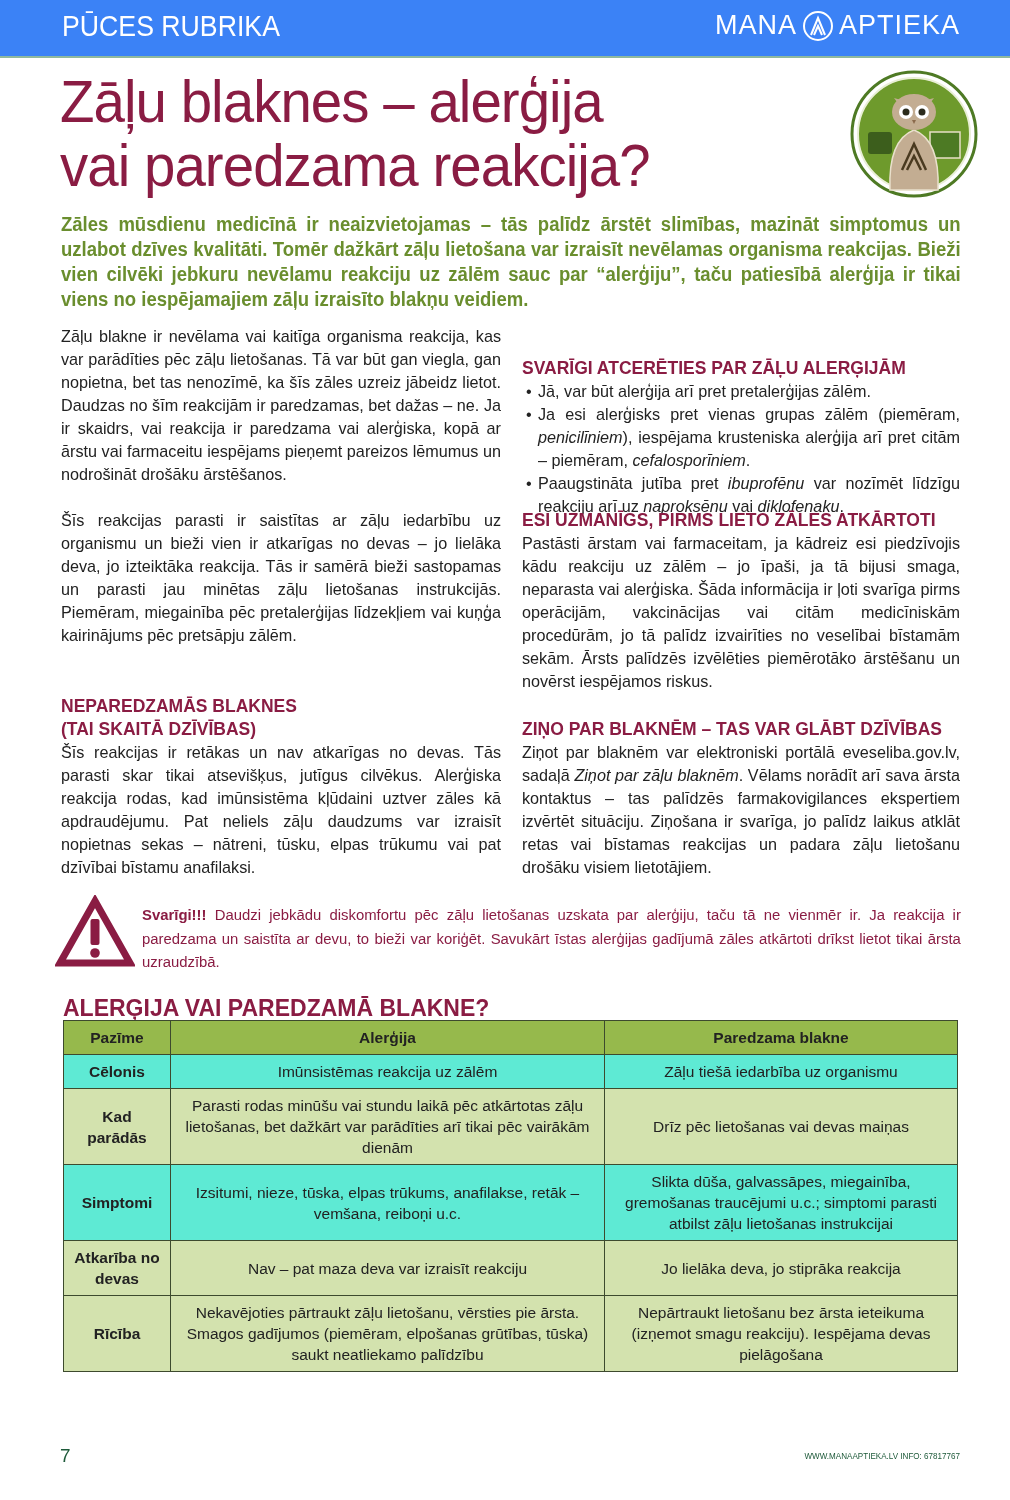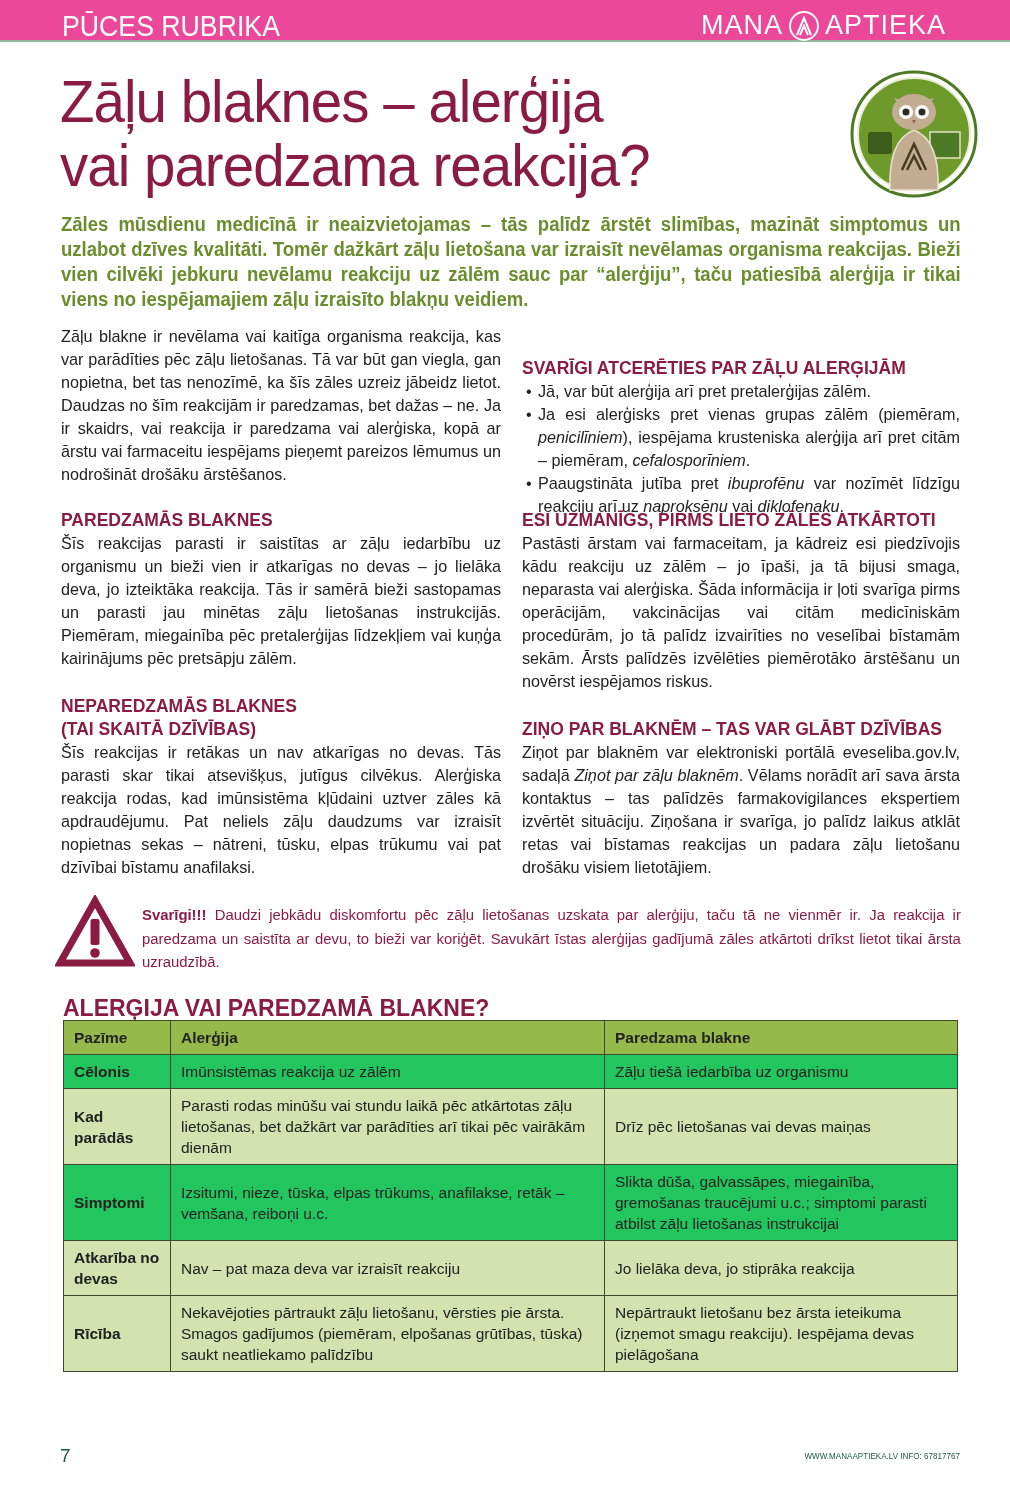--- a/index.html
+++ b/index.html
@@ -1,21 +1,21 @@
 <!DOCTYPE html>
 <html><head>
   <meta charset="utf-8">
   <style>
     * { box-sizing: border-box; margin: 0; padding: 0; }
     html, body { width: 1010px; height: 1500px; background: #ffffff; overflow: hidden; }
     body { font-family: "Liberation Sans", sans-serif; color: #222; position: relative; }
 
-    .topbar { position: absolute; left: 0; top: 0; width: 1010px; height: 42px; background: #ec4899; color: #fff; border-bottom: 2px solid #8fb89e; }
+    .topbar { position: absolute; left: 0; top: 0; width: 1010px; height: 58px; background: #3b82f6; color: #fff; border-bottom: 2px solid #8fb89e; }
     .topbar .rubric { position: absolute; left: 62px; top: 10px; font-size: 29px; letter-spacing: 0px; font-family: "Liberation Sans", sans-serif; transform: scaleX(0.92); transform-origin: left center; }
-    .topbar .brand { position: absolute; right: 64px; top: 10px; font-size: 27px; display: flex; align-items: center; gap: 6px; letter-spacing: 1px; }
+    .topbar .brand { position: absolute; right: 50px; top: 10px; font-size: 27px; display: flex; align-items: center; gap: 6px; letter-spacing: 1px; }
     .brand-logo { width: 30px; height: 30px; border: 2px solid #fff; border-radius: 50%; display: inline-flex; align-items: center; justify-content: center; }
 
     .title { position: absolute; left: 60px; top: 70px; width: 760px; color: #8a1c43; font-size: 60px; line-height: 64px; font-family: "Liberation Sans", sans-serif; letter-spacing: -1px; transform: scaleX(0.94); transform-origin: left top; }
 
     .owl-badge { position: absolute; left: 850px; top: 70px; width: 128px; height: 128px; }
 
     .lead { position: absolute; left: 61px; top: 212px; width: 900px; color: #6a8e2e; font-weight: bold; font-size: 19.5px; line-height: 25px; text-align: justify; transform: scaleX(0.95); transform-origin: left top; width: 947px; }
 
     .col { position: absolute; width: 440px; font-size: 16.2px; line-height: 23px; color: #222; text-align: justify; }
     .col h3 { color: #8a1c43; font-size: 17.5px; line-height: 23px; font-weight: bold; text-align: left; letter-spacing: 0px; }
@@ -26,23 +26,23 @@
     .col em { font-style: italic; }
 
     .warning { position: absolute; left: 55px; top: 895px; width: 910px; height: 80px; }
     .warning svg { position: absolute; left: 0; top: 0; }
     .warning .text { position: absolute; left: 87px; top: 8px; width: 820px; color: #8a1c43; font-size: 15.5px; line-height: 23.5px; text-align: justify; transform: scaleX(0.96); transform-origin: left top; width: 853px; }
     .warning .text b { font-weight: bold; }
 
     .table-title { position: absolute; left: 63px; top: 995px; color: #8a1c43; font-weight: bold; font-size: 23px; }
 
     table.cmp { position: absolute; left: 63px; top: 1020px; width: 895px; border-collapse: collapse; font-size: 15.5px; line-height: 21px; color: #222; }
-    table.cmp td, table.cmp th { border: 1.5px solid #3d4a2e; padding: 6px 10px; text-align: left; vertical-align: middle; }
+    table.cmp td, table.cmp th { border: 1.5px solid #3d4a2e; padding: 6px 10px; text-align: center; vertical-align: middle; }
     table.cmp th { background: #96b94c; font-weight: bold; height: 34px; }
-    table.cmp tr.r-light td { background: #22c55e; }
+    table.cmp tr.r-light td { background: #5eead4; }
     table.cmp tr.r-dark td { background: #d3e2ae; }
     table.cmp td.key { font-weight: bold; width: 107px; }
     table.cmp td.c2 { width: 434px; }
 
     .footer-page { position: absolute; left: 60px; top: 1445px; font-size: 19px; color: #1e5a3a; }
     .footer-info { position: absolute; right: 50px; top: 1450px; font-size: 9.5px; color: #1e5a3a; letter-spacing: 0px; transform: scaleX(0.85); transform-origin: right center; }
   </style>
 </head>
 <body>
 
@@ -83,21 +83,20 @@
   </svg>
 </div>
 
 <div class="lead">Zāles mūsdienu medicīnā ir neaizvietojamas – tās palīdz ārstēt slimības, mazināt simptomus un uzlabot dzīves kvalitāti. Tomēr dažkārt zāļu lietošana var izraisīt nevēlamas organisma reakcijas. Bieži vien cilvēki jebkuru nevēlamu reakciju uz zālēm sauc par “alerģiju”, taču patiesībā alerģija ir tikai viens no iespējamajiem zāļu izraisīto blakņu veidiem.</div>
 
 <div class="col" style="left:61px; top:325px;">
   <p>Zāļu blakne ir nevēlama vai kaitīga organisma reakcija, kas var parādīties pēc zāļu lietošanas. Tā var būt gan viegla, gan nopietna, bet tas nenozīmē, ka šīs zāles uzreiz jābeidz lietot. Daudzas no šīm reakcijām ir paredzamas, bet dažas – ne. Ja ir skaidrs, vai reakcija ir paredzama vai alerģiska, kopā ar ārstu vai farmaceitu iespējams pieņemt pareizos lēmumus un nodrošināt drošāku ārstēšanos.</p>
 </div>
 
 <div class="col" style="left:61px; top:509px;">
-  <h3>PAREDZAMĀS BLAKNES</h3>
   <p>Šīs reakcijas parasti ir saistītas ar zāļu iedarbību uz organismu un bieži vien ir atkarīgas no devas – jo lielāka deva, jo izteiktāka reakcija. Tās ir samērā bieži sastopamas un parasti jau minētas zāļu lietošanas instrukcijās. Piemēram, miegainība pēc pretalerģijas līdzekļiem vai kuņģa kairinājums pēc pretsāpju zālēm.</p>
 </div>
 
 <div class="col" style="left:61px; top:695px;">
   <h3>
     <span>NEPAREDZAMĀS BLAKNES</span><br>
     <span>(TAI SKAITĀ DZĪVĪBAS)</span>
   </h3>
   <p>Šīs reakcijas ir retākas un nav atkarīgas no devas. Tās parasti skar tikai atsevišķus, jutīgus cilvēkus. Alerģiska reakcija rodas, kad imūnsistēma kļūdaini uztver zāles kā apdraudējumu. Pat neliels zāļu daudzums var izraisīt nopietnas sekas – nātreni, tūsku, elpas trūkumu vai pat dzīvībai bīstamu anafilaksi.</p>
 </div>

